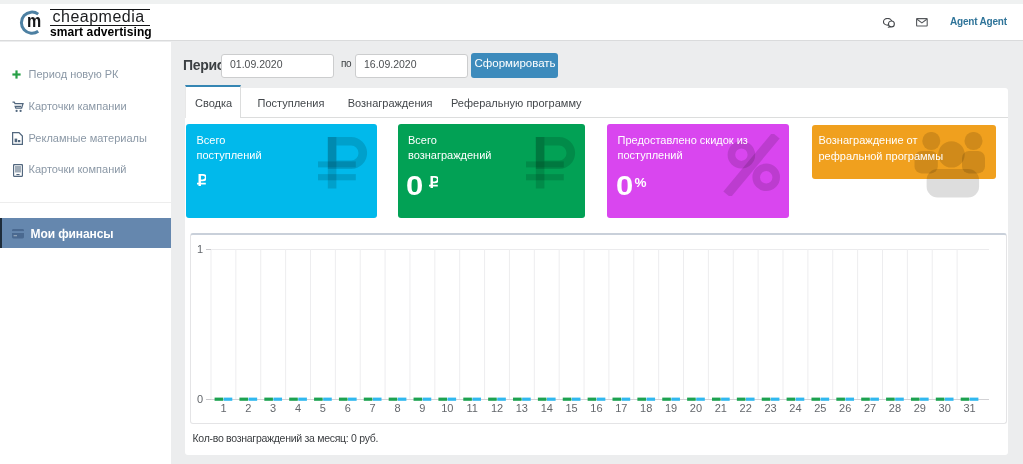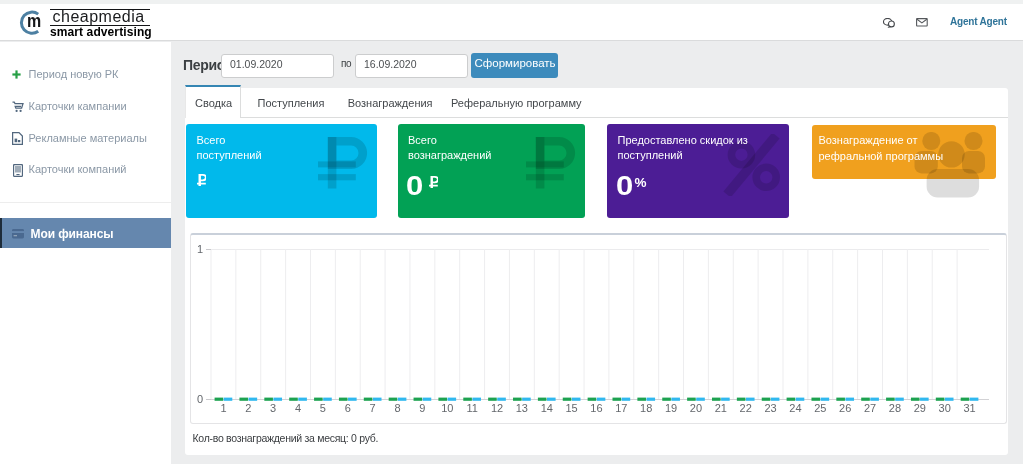--- a/index.html
+++ b/index.html
@@ -104,21 +104,21 @@
 <rect x="0" y="24.4" width="37.8" height="6"></rect>
 <rect x="0" y="37.1" width="37.8" height="6.2"></rect>
 </g>
     </svg>
   <div class="t" style="left:10.5px;top:8.6px;font-size:11px;line-height:15.8px;color:#fff">Всего<br>вознаграждений</div>
   <div class="t" style="left:8.5px;top:48.9px;font-size:27px;font-weight:bold;color:#fff;transform:scale(1.15,1);transform-origin:left top">0</div>
 </div>
 <svg style="position:absolute;left:428.5px;top:175.7px" width="9.5" height="12" viewBox="0 0 8.2 12.2" preserveAspectRatio="none">
 <path fill="#fff" fill-rule="evenodd" d="M1.3 0 H5 A3.65 3.65 0 0 1 5 7.3 H3.4 V9 H7.6 V10.6 H3.4 V12.2 H1.3 V10.6 H0 V9 H1.3 Z M3.4 1.8 V5.5 H5 A1.85 1.85 0 0 0 5 1.8 Z"></path>
 </svg>
-<div class="a" style="left:607px;top:124px;width:182px;height:94px;background:#4c1d95;border-radius:3px;overflow:hidden">
+<div class="a" style="left:607px;top:124px;width:182px;height:94px;background:#d946ef;border-radius:3px;overflow:hidden">
   <svg style="position:absolute;left:115.4px;top:10.2px" width="59" height="62" viewBox="0 0 59 62">
 <g stroke="rgba(0,0,0,0.135)" fill="none">
 <line x1="5" y1="60.5" x2="54" y2="1.5" stroke-width="9.5"></line>
 <circle cx="19.4" cy="20.7" r="10" stroke-width="7.6"></circle>
 <circle cx="44.2" cy="43.3" r="10" stroke-width="7.6"></circle>
 </g>
     </svg>
   <div class="t" style="left:10.5px;top:8.6px;font-size:11px;line-height:15.8px;color:#fff">Предоставлено скидок из<br>поступлений</div>
   <div class="t" style="left:8.5px;top:48.9px;font-size:27px;font-weight:bold;color:#fff;transform:scale(1.15,1);transform-origin:left top">0</div>
 </div>

